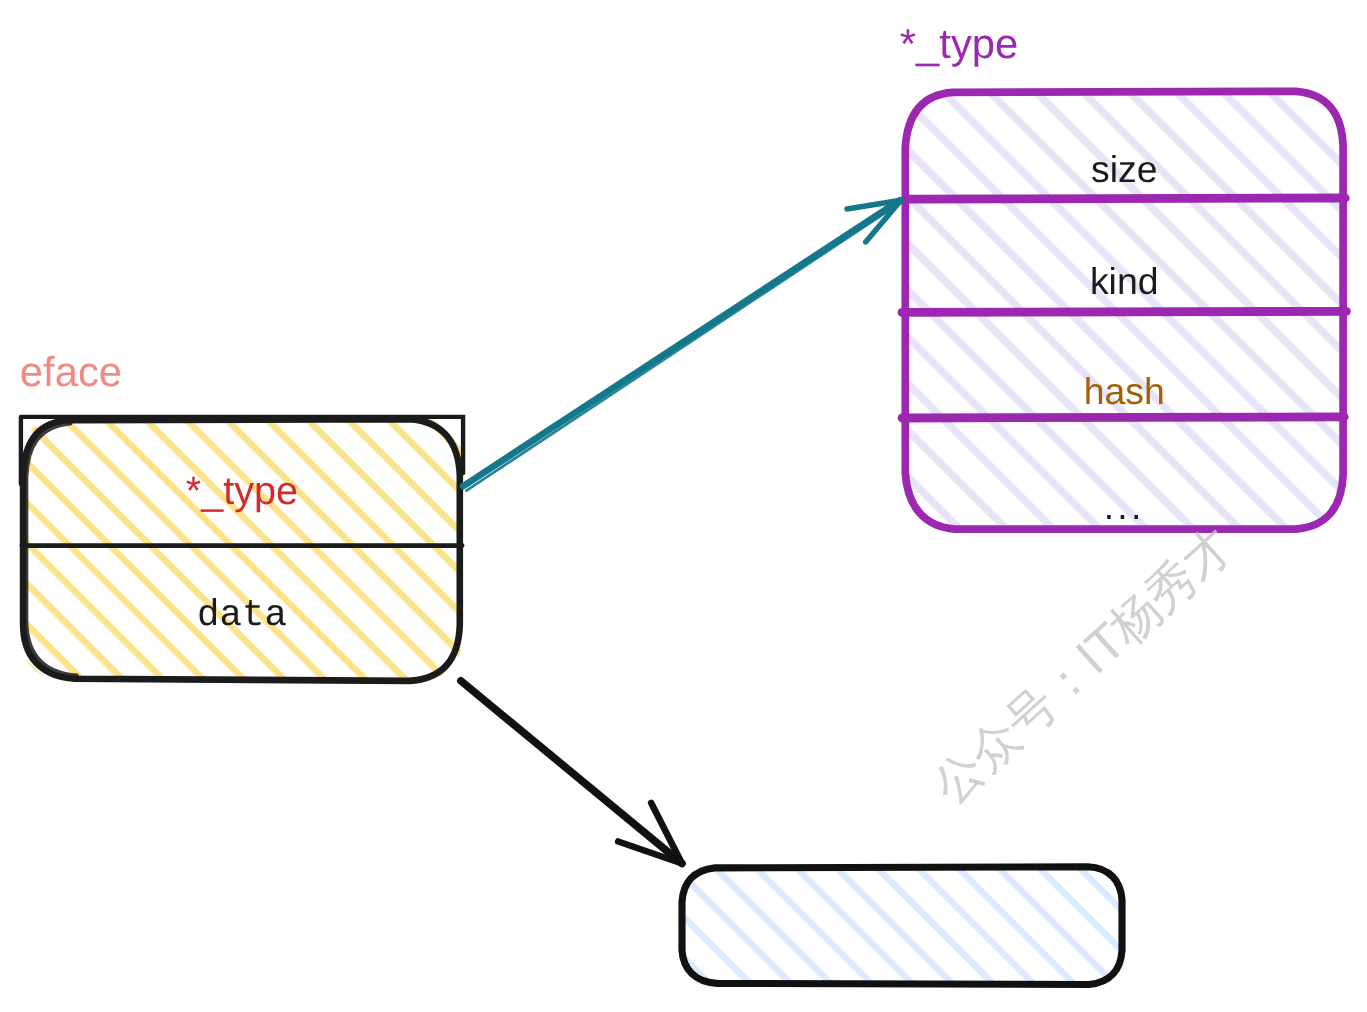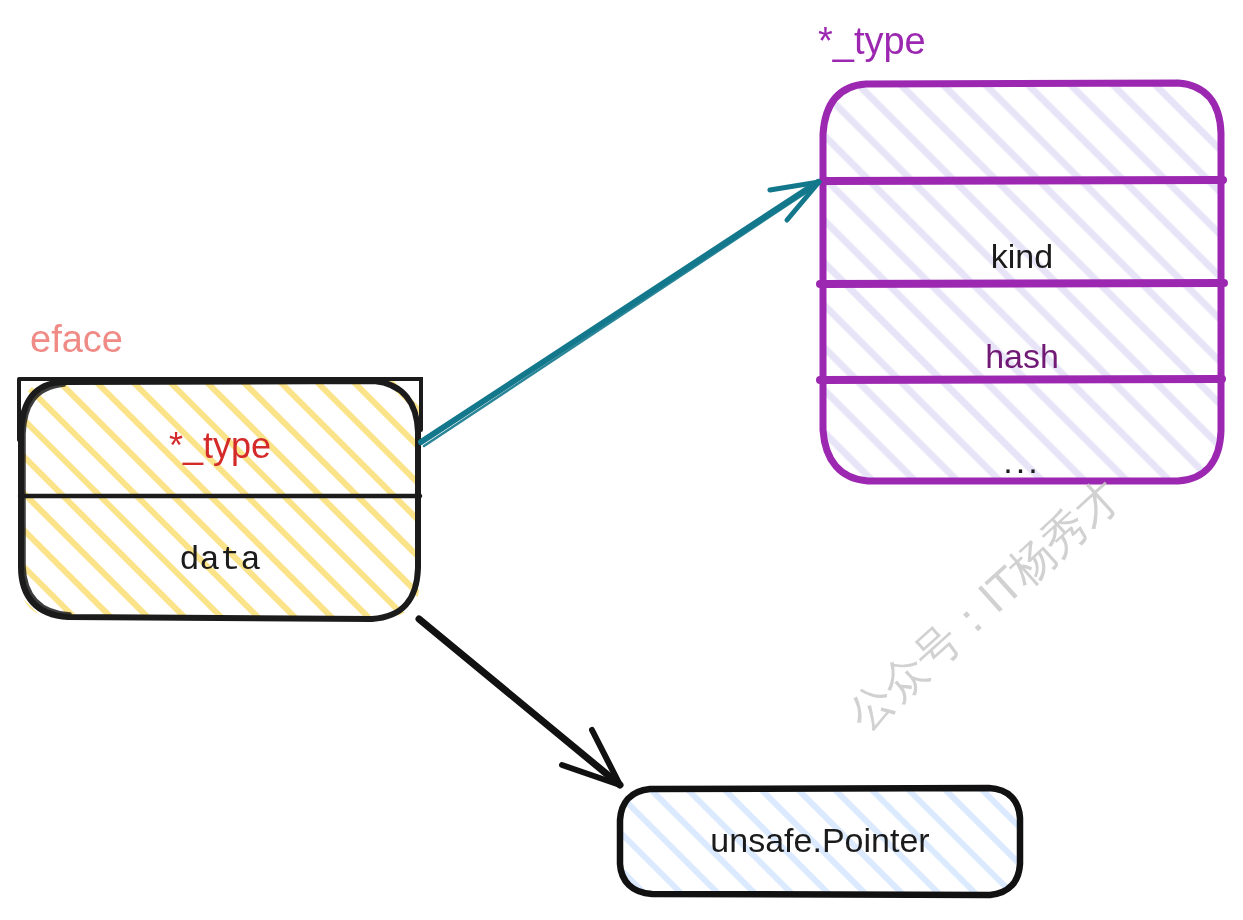--- a/index.html
+++ b/index.html
@@ -26,21 +26,21 @@
   }
   
   .float-label {
     position: absolute;
     font-size: 38px;
     font-family: "Liberation Sans", sans-serif;
     white-space: nowrap;
     line-height: 1;
   }
   #eface-label {
-    left: 30px;
+    left: 18px;
     top: 320px;
     color: #ef8a85;
   }
   #type-label {
     left: 818px;
     top: 22px;
     color: #9c27b0;
   }
   
   .cell-text {
@@ -48,21 +48,21 @@
     display: flex;
     align-items: center;
     justify-content: center;
     font-size: 34px;
     font-family: "Liberation Sans", sans-serif;
     color: #1b1b1b;
     pointer-events: none;
     line-height: 1;
   }
   .cell-text.red   { color: #d42a2a; font-size: 36px; }
-  .cell-text.green { color: #701a75; }
+  .cell-text.green { color: #a16207; }
   .cell-text.dots  { font-size: 34px; letter-spacing: 3px; }
   
   #watermark {
     position: absolute;
     left: 836px;
     top: 700px;
     font-size: 44px;
     color: #c9c9c9;
     font-family: "DejaVu Sans", sans-serif;
     transform: rotate(-42deg);
@@ -134,24 +134,24 @@
   </svg>
 
   <div class="float-label" id="eface-label">eface</div>
 
   <div class="float-label" id="type-label">*_type</div>
 
   <div class="cell-text red" style="left:20px; top:406px; width:400px; height:80px;">*_type</div>
 
   <div class="cell-text" style="left:20px; top:520px; width:400px; height:80px;font-family:Liberation Mono, monospace;">data</div>
 
+  <div class="cell-text" style="left:824px; top:124px; width:396px; height:60px;">size</div>
 
   <div class="cell-text" style="left:824px; top:226px; width:396px; height:60px;text-align:right;">kind</div>
 
   <div class="cell-text green" style="left:824px; top:326px; width:396px; height:60px;">hash</div>
 
   <div class="cell-text dots" style="left:824px; top:436px; width:396px; height:50px;">...</div>
 
-  <div class="cell-text" style="left:621px; top:812px; width:398px; height:56px;">unsafe.Pointer</div>
 
   <div id="watermark">公众号：IT杨秀才</div>
 
 </div>
 
 </body></html>

